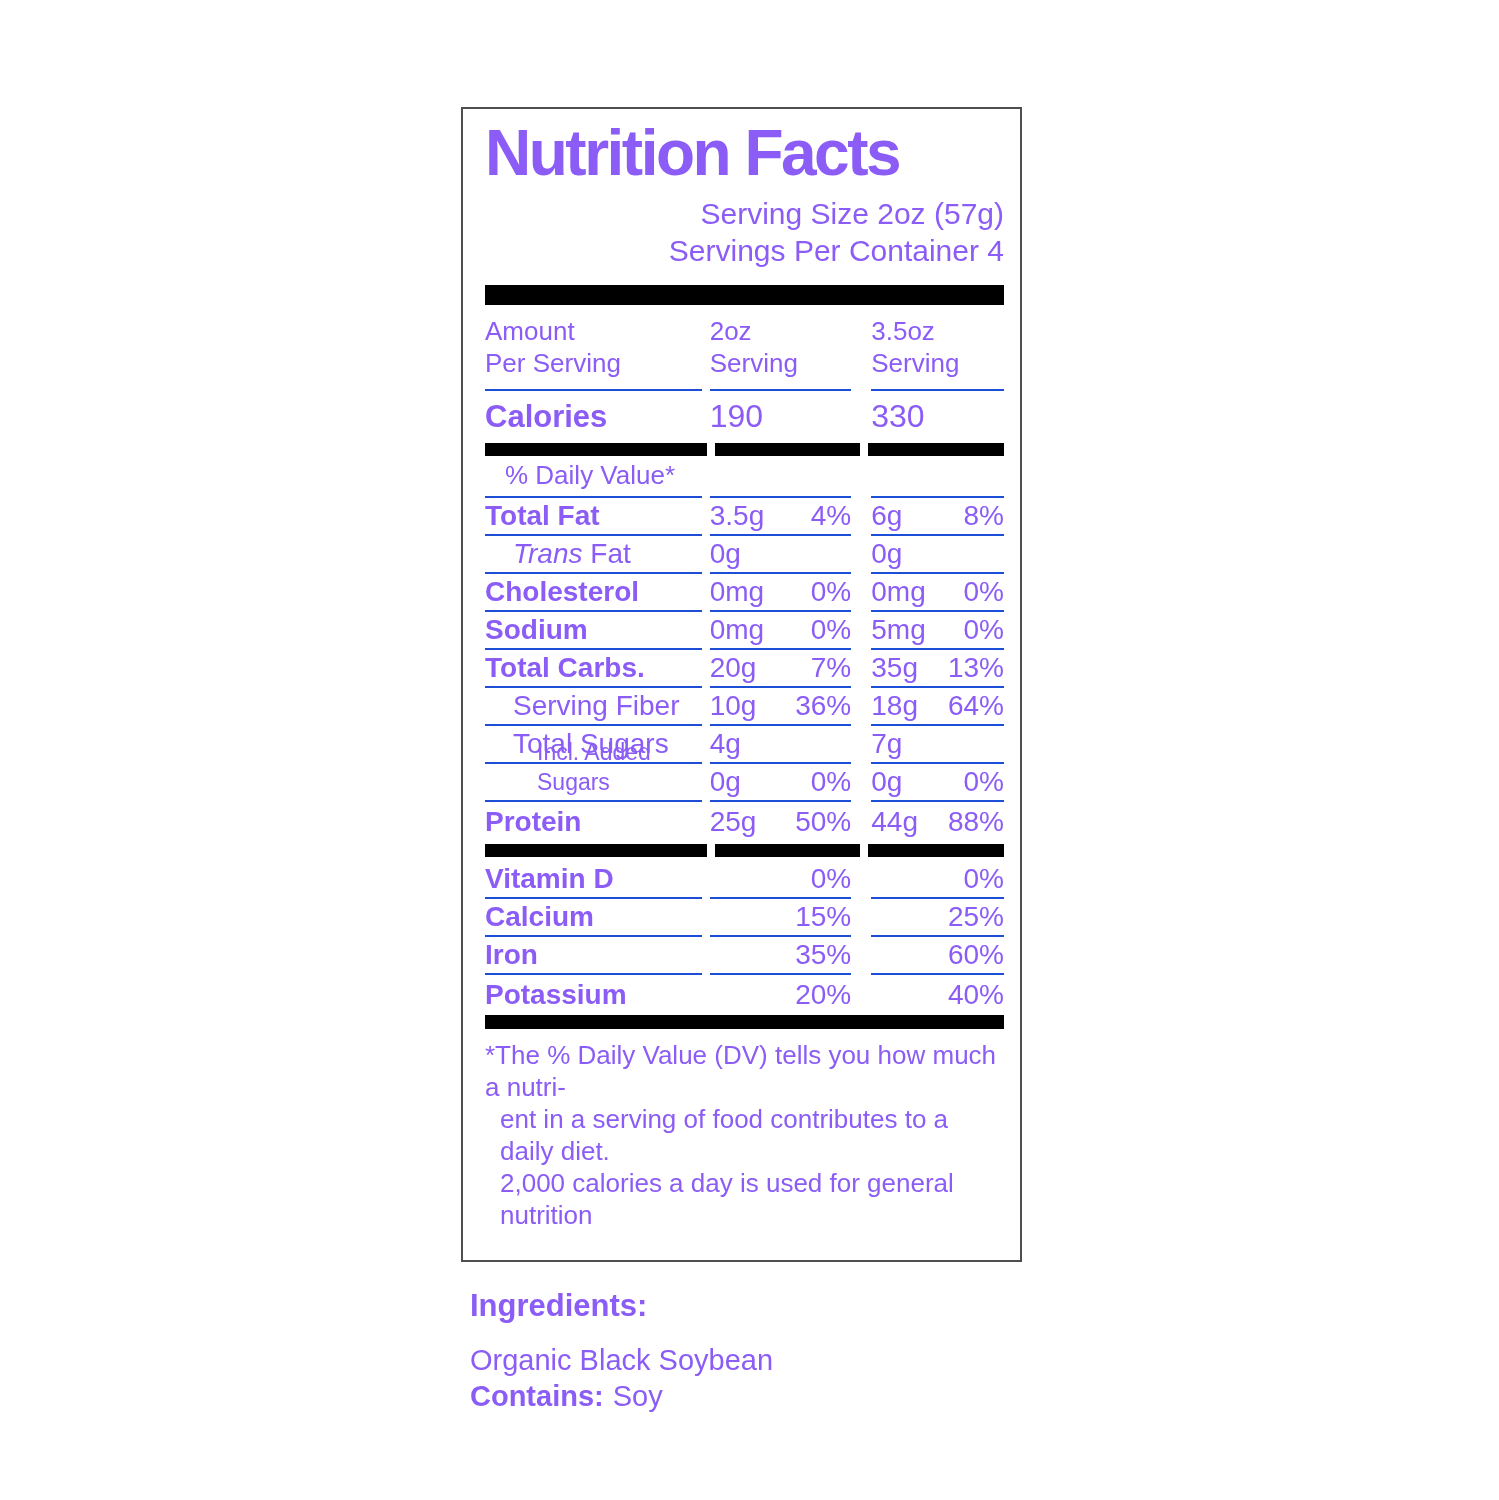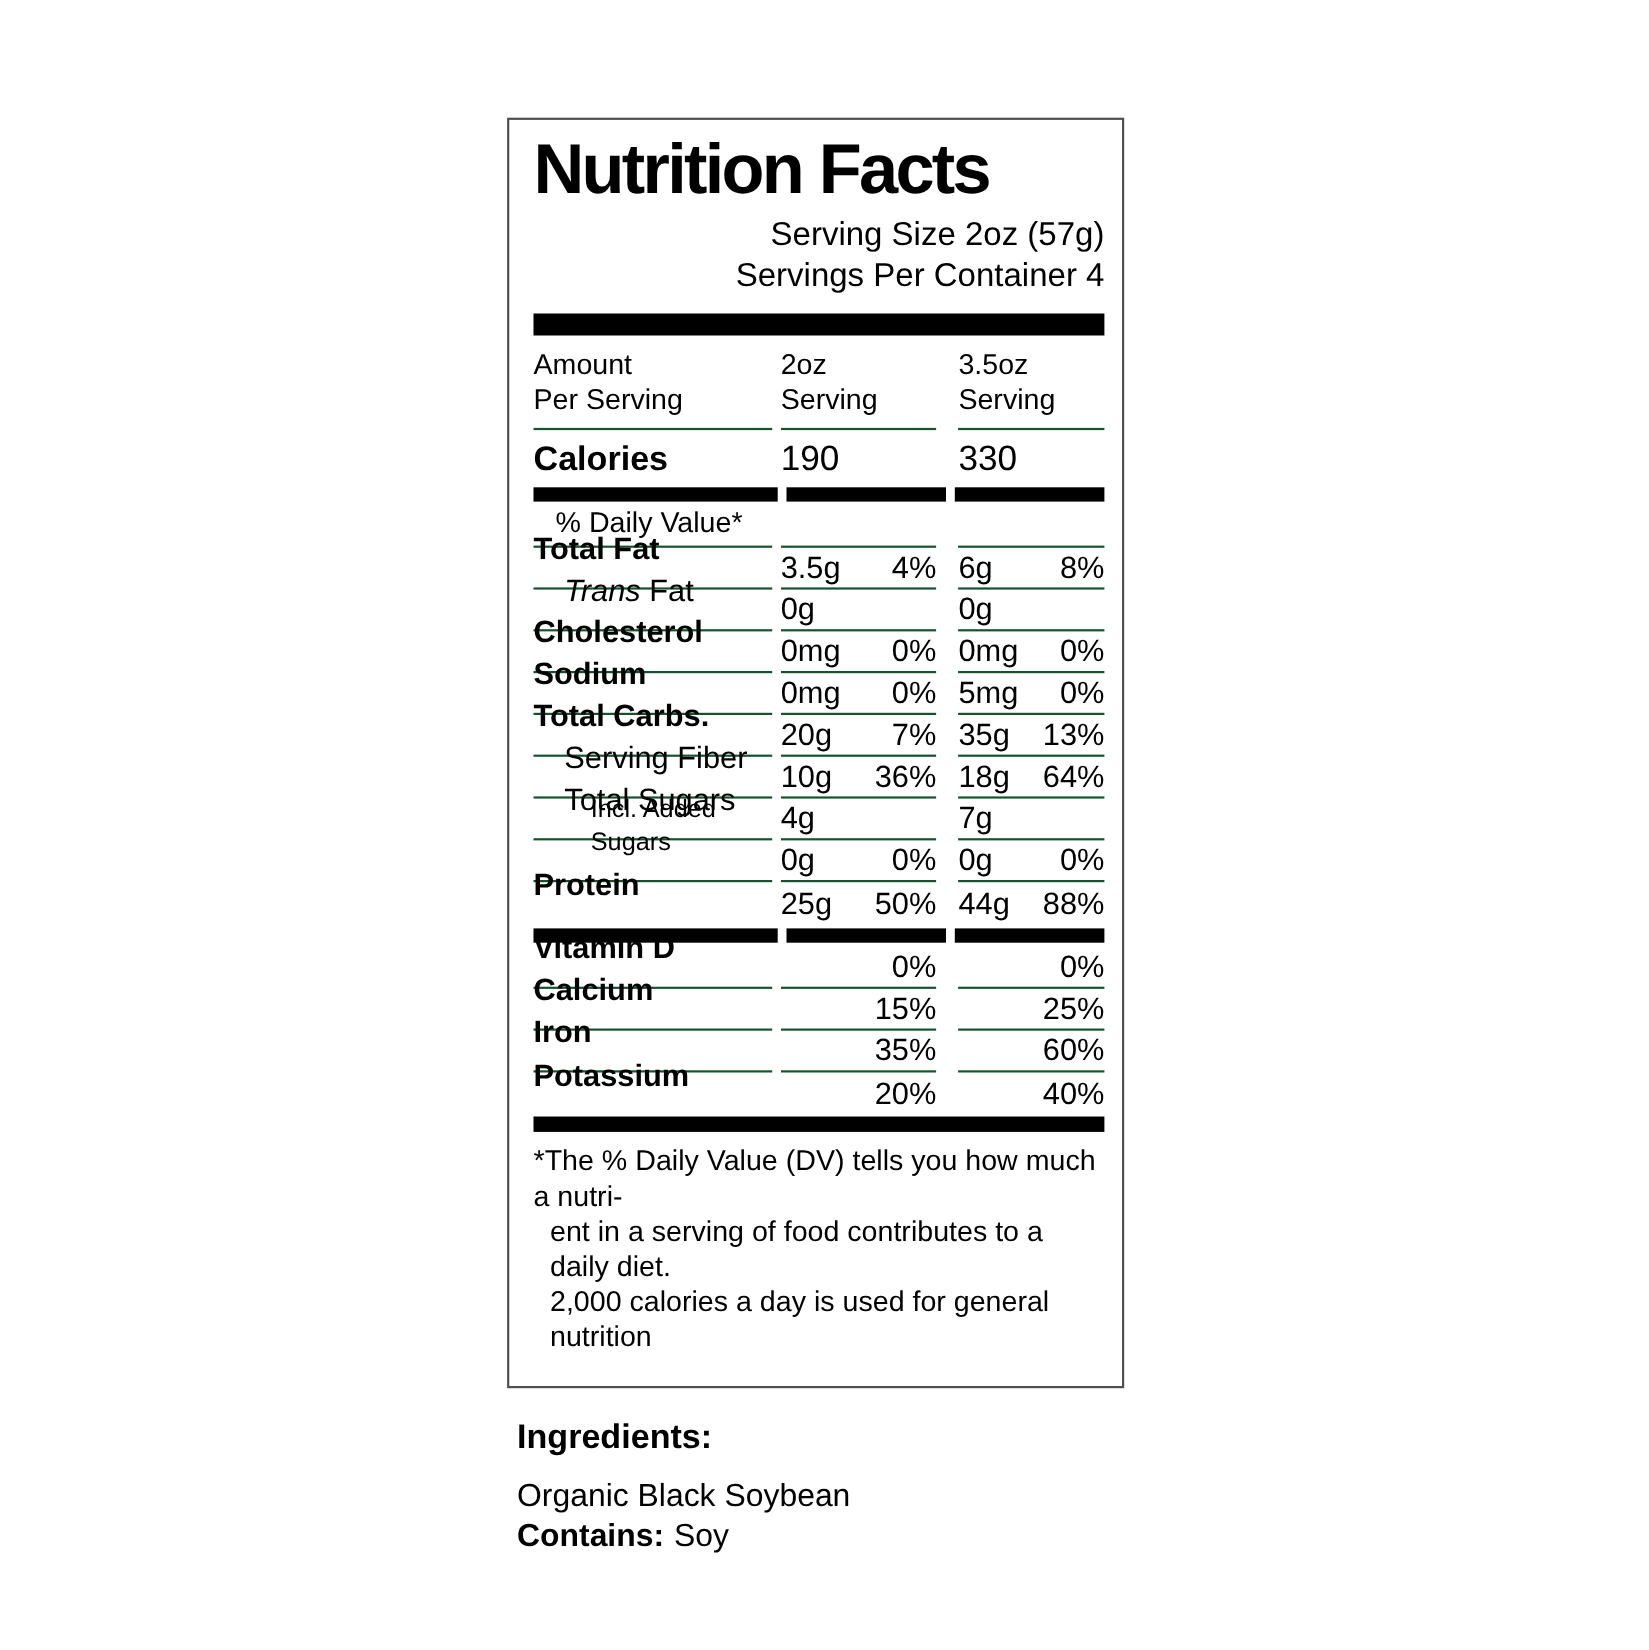--- a/index.html
+++ b/index.html
@@ -1,31 +1,31 @@
 <!DOCTYPE html>
 <html><head>
 <meta charset="utf-8">
 <style>
   * { margin:0; padding:0; box-sizing:border-box; }
   body { background:#fff; }
   .canvas { position:relative; width:1499px; height:1500px; background:#ffffff;
-            font-family:"Liberation Sans", sans-serif; color:#000000; overflow:hidden; }
+            font-family:"Liberation Sans", sans-serif; color:#8b5cf6; overflow:hidden; }
 
   .nf-box { position:absolute; left:461px; top:107px; width:561px; height:1155px;
             border:2px solid #4f4f4f; background:#fff; padding:8px 16px 0 22px; overflow:hidden; }
 
   .nf-title { font-weight:bold; font-size:64px; letter-spacing:-2.5px; line-height:72px; white-space:nowrap; }
   .nf-sub   { font-size:30px; line-height:37px; }
   .sub-wrap { margin-top:6px;text-align:right; }
 
   .bar-full-top { height:20px; background:#000; margin-top:16px; }
   .bar-full-bot { height:14px; background:#000; margin-top:2px; }
 
   .row  { display:flex; align-items:stretch; }
-  .cell { border-bottom:2px solid #14532d; }
+  .cell { border-bottom:2px solid #1d4ed8; }
   .lab  { width:222px; margin-right:8px; }
   .c1   { width:145px; margin-right:20px; display:flex; justify-content:space-between; align-items:flex-end; }
   .c2   { width:136px; display:flex; justify-content:space-between; align-items:flex-end; }
   .nb   { border-bottom:none; }
 
   .header-row { margin-top:2px; }
   .header-row .cell { font-size:26px; line-height:32px; padding:8px 0 10px; }
   .header-row .c1, .header-row .c2 { display:block; }
   .hdr span { display:block; }
 
@@ -38,21 +38,21 @@
   .bars3 { display:flex; margin-top:4px; }
   .bars3 .b { height:13px; background:#000; }
   .bars3 .b.lab { border:none; }
   .b.bc1 { width:145px; margin-right:8px; }
   .b.bc2 { width:136px; }
 
   .dv-row { height:40px; margin-top:2px; }
   .dv-row .lab { display:flex; align-items:flex-end; padding:0 0 5px 20px; font-size:26px; }
 
   .nut-row { height:38px; }
-  .nut-row .lab { display:flex; align-items:flex-end; padding-bottom:20px; }
+  .nut-row .lab { display:flex; align-items:flex-end; padding-bottom:3px; }
   .nut-row .c1, .nut-row .c2 { padding-bottom:3px; }
   .nm  { font-size:28px; line-height:30px; }
   .bold { font-weight:bold; }
   .italic { font-style:italic; }
   .ind1 { padding-left:28px; }
   .ind2 { padding-left:52px; }
   .small { font-size:23px; }
   .amt, .pct { font-size:28px; line-height:30px; }
 
   .footnote { margin-top:10px; font-size:26px; line-height:32px; }

